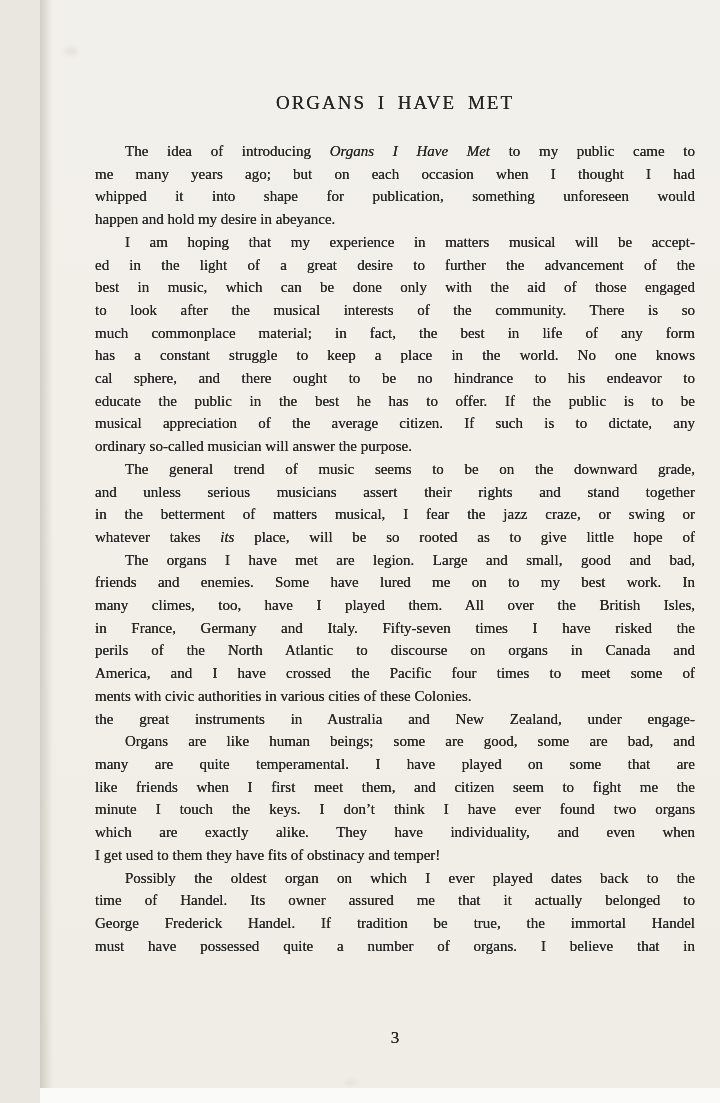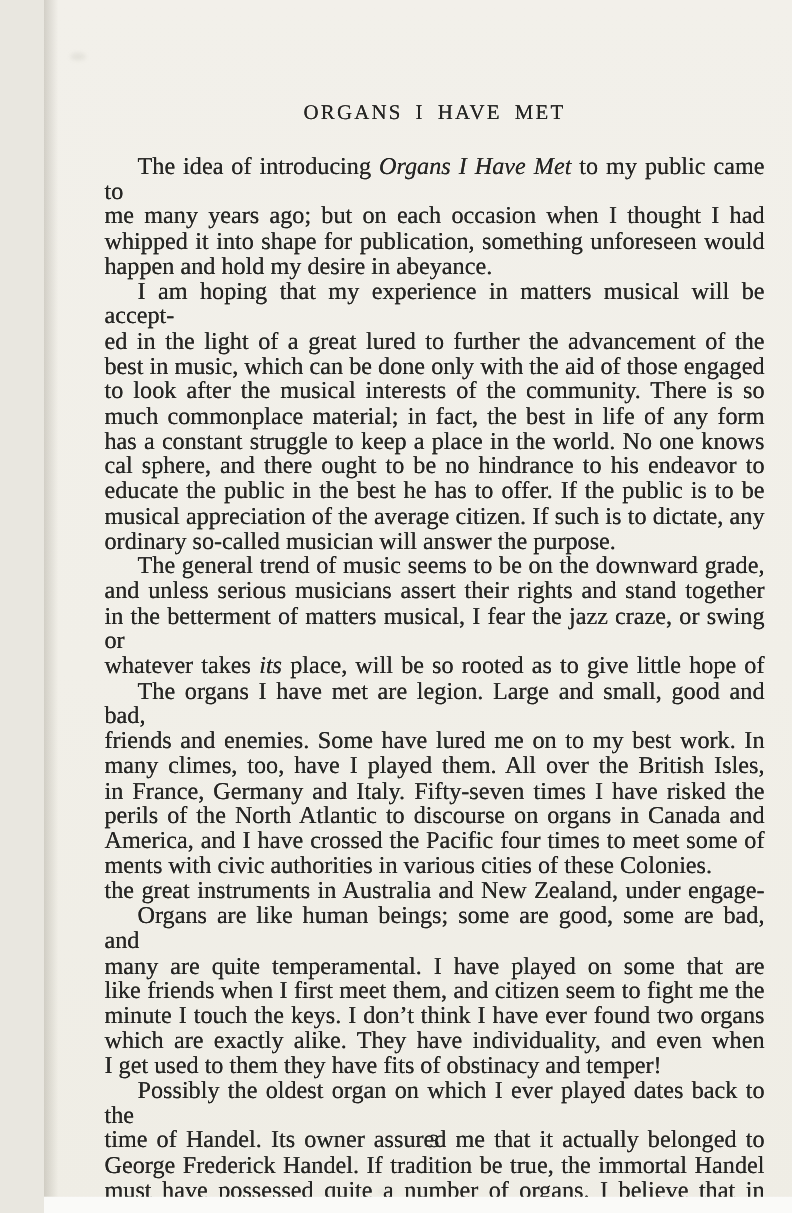--- a/index.html
+++ b/index.html
@@ -42,21 +42,21 @@
     text-align: center;
     font-size: 19px;
     letter-spacing: 2px;
     word-spacing: 5px;
     text-shadow: 0 0 0.4px currentColor;
   }
   .body-text {
     position: absolute;
     left: 55px; top: 140px;
     width: 600px;
-    font-size: 22px;
+    font-size: 15px;
     line-height: 22.7px;
     text-shadow: 0 0 0.4px currentColor;
   }
   .line {
     text-align: justify;
     text-align-last: justify;
   }
   .line.lastline { text-align-last: left; }
   .line.indent { text-indent: 30px; }
   .page-number {
@@ -81,21 +81,21 @@
 
   <div class="body-text" id="body-text">
       <div>
         <div class="line indent">The idea of introducing <i>Organs I Have Met</i> to my public came to</div>
         <div class="line">me many years ago; but on each occasion when I thought I had</div>
         <div class="line">whipped it into shape for publication, something unforeseen would</div>
         <div class="line lastline">happen and hold my desire in abeyance.</div>
       </div>
       <div>
         <div class="line indent">I am hoping that my experience in matters musical will be accept-</div>
-        <div class="line">ed in the light of a great lured to further the advancement of the</div>
+        <div class="line">ed in the light of a great desire to further the advancement of the</div>
         <div class="line">best in music, which can be done only with the aid of those engaged</div>
         <div class="line">to look after the musical interests of the community.  There is so</div>
         <div class="line">much commonplace material; in fact, the best in life of any form</div>
         <div class="line">has a constant struggle to keep a place in the world.  No one knows</div>
         <div class="line">cal sphere, and there ought to be no hindrance to his endeavor to</div>
         <div class="line">educate the public in the best he has to offer.  If the public is to be</div>
         <div class="line">musical appreciation of the average citizen.  If such is to dictate, any</div>
         <div class="line lastline">ordinary so-called musician will answer the purpose.</div>
       </div>
       <div>

